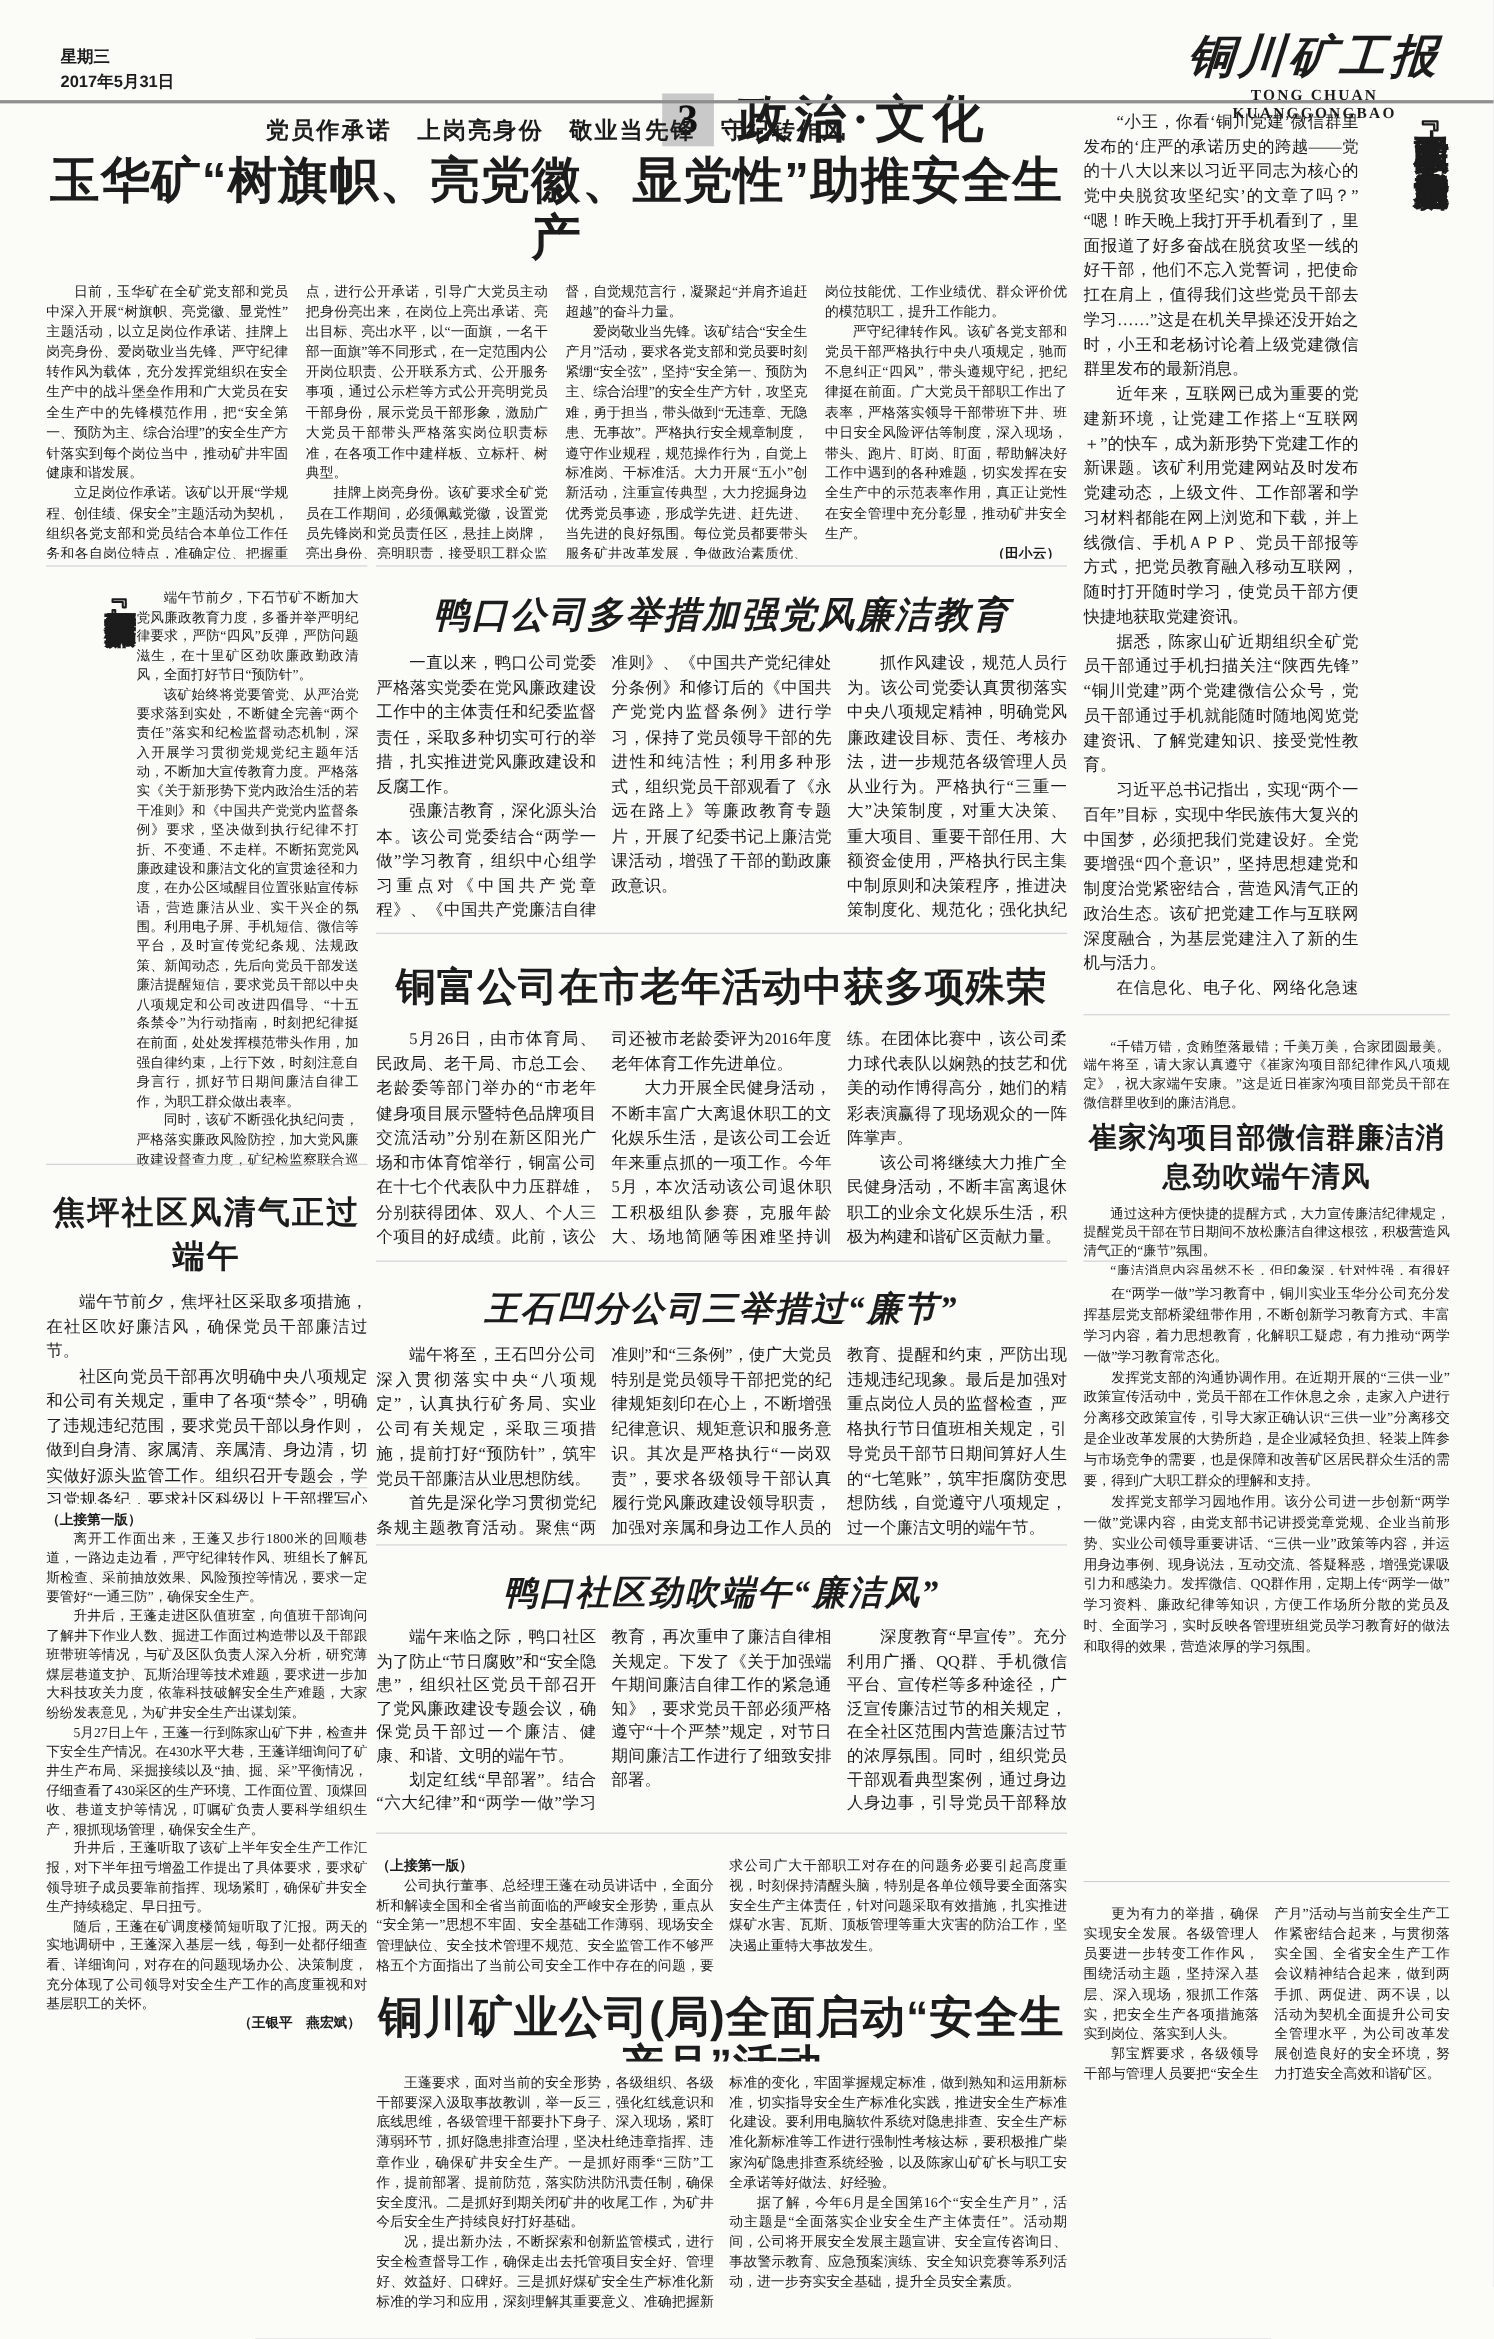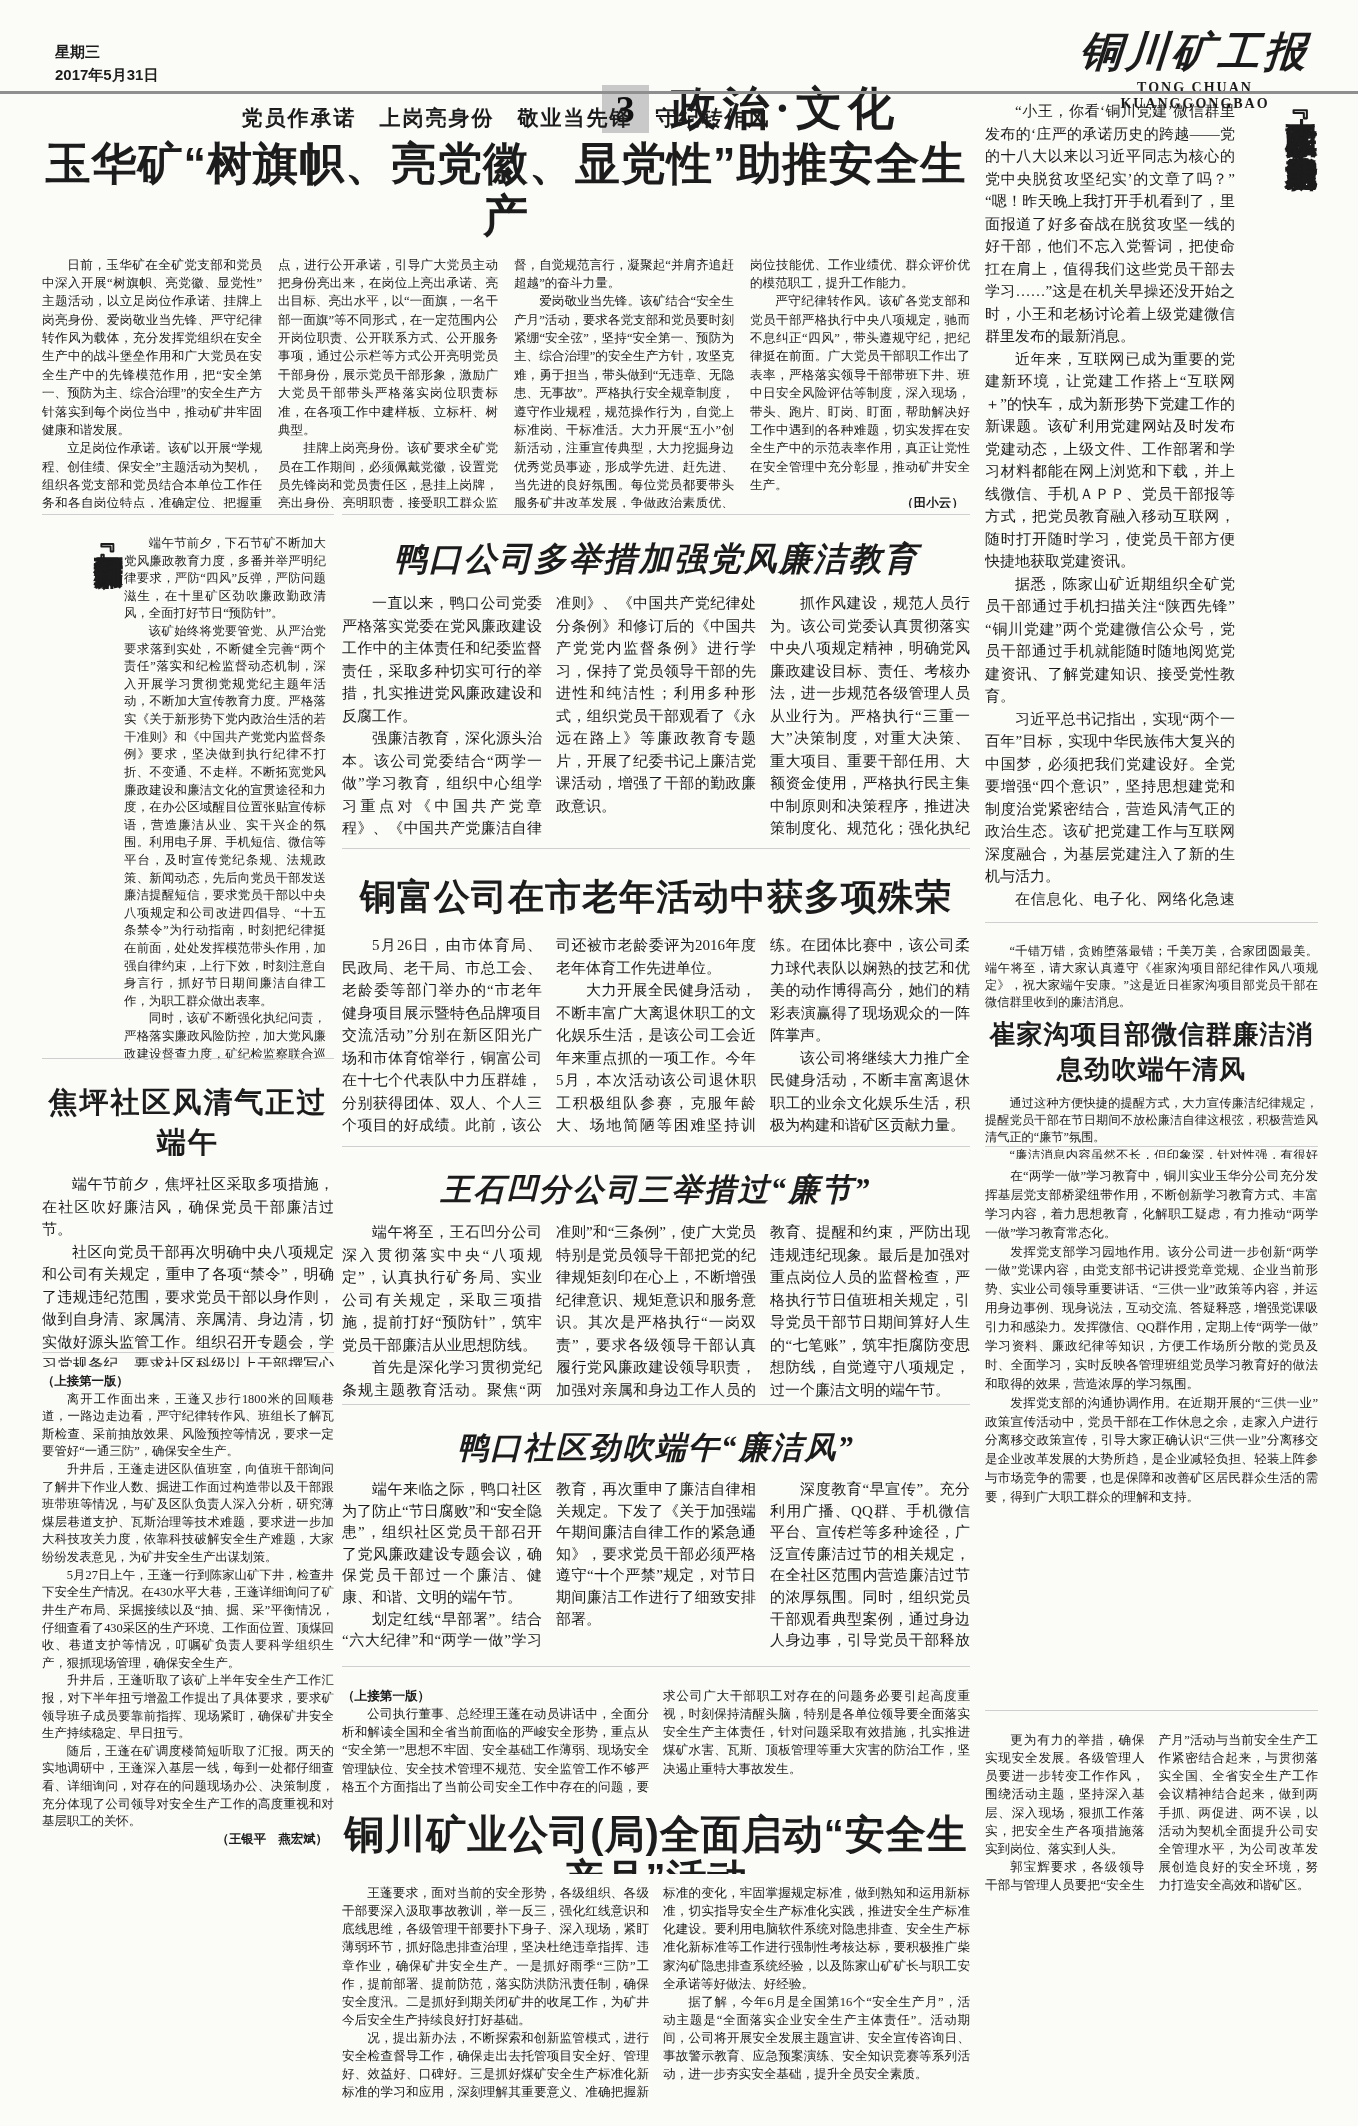--- a/index.html
+++ b/index.html
@@ -149,22 +149,22 @@
       <p>首先是深化学习贯彻党纪条规主题教育活动。聚焦“两准则”和“三条例”，使广大党员特别是党员领导干部把党的纪律规矩刻印在心上，不断增强纪律意识、规矩意识和服务意识。其次是严格执行“一岗双责”，要求各级领导干部认真履行党风廉政建设领导职责，加强对亲属和身边工作人员的教育、提醒和约束，严防出现违规违纪现象。最后是加强对重点岗位人员的监督检查，严格执行节日值班相关规定，引导党员干部节日期间算好人生的“七笔账”，筑牢拒腐防变思想防线，自觉遵守八项规定，过一个廉洁文明的端午节。</p>
       <p class="byline">（刘晓艳）</p>
     </div>
   </div>
 
   <div class="block sep-t" style="left:985px;top:1146px;width:333px;height:554px;">
     <div class="body-text" style="font-size:12.6px;">
       <p>在“两学一做”学习教育中，铜川实业玉华分公司充分发挥基层党支部桥梁纽带作用，不断创新学习教育方式、丰富学习内容，着力思想教育，化解职工疑虑，有力推动“两学一做”学习教育常态化。</p>
     </div>
     <div class="body-text" style="font-size:12.6px;height:420px;overflow:hidden;">
+      <p>发挥党支部的沟通协调作用。在近期开展的“三供一业”政策宣传活动中，党员干部在工作休息之余，走家入户进行分离移交政策宣传，引导大家正确认识“三供一业”分离移交是企业改革发展的大势所趋，是企业减轻负担、轻装上阵参与市场竞争的需要，也是保障和改善矿区居民群众生活的需要，得到广大职工群众的理解和支持。</p>
       <p>发挥党支部学习园地作用。该分公司进一步创新“两学一做”党课内容，由党支部书记讲授党章党规、企业当前形势、实业公司领导重要讲话、“三供一业”政策等内容，并运用身边事例、现身说法，互动交流、答疑释惑，增强党课吸引力和感染力。发挥微信、QQ群作用，定期上传“两学一做”学习资料、廉政纪律等知识，方便工作场所分散的党员及时、全面学习，实时反映各管理班组党员学习教育好的做法和取得的效果，营造浓厚的学习氛围。</p>
-      <p>发挥党支部的沟通协调作用。在近期开展的“三供一业”政策宣传活动中，党员干部在工作休息之余，走家入户进行分离移交政策宣传，引导大家正确认识“三供一业”分离移交是企业改革发展的大势所趋，是企业减轻负担、轻装上阵参与市场竞争的需要，也是保障和改善矿区居民群众生活的需要，得到广大职工群众的理解和支持。</p>
     </div>
   </div>
 
   <div class="block sep-t" style="left:342px;top:1404px;width:628px;height:256px;">
     <div class="h-script" style="font-size:31px;">鸭口社区劲吹端午“廉洁风”</div>
     <div class="body-text cols-3" style="height:190px;font-size:15px;line-height:1.44;">
       <p>端午来临之际，鸭口社区为了防止“节日腐败”和“安全隐患”，组织社区党员干部召开了党风廉政建设专题会议，确保党员干部过一个廉洁、健康、和谐、文明的端午节。</p>
       <p>划定红线“早部署”。结合“六大纪律”和“两学一做”学习教育，再次重申了廉洁自律相关规定。下发了《关于加强端午期间廉洁自律工作的紧急通知》，要求党员干部必须严格遵守“十个严禁”规定，对节日期间廉洁工作进行了细致安排部署。</p>
       <p>深度教育“早宣传”。充分利用广播、QQ群、手机微信平台、宣传栏等多种途径，广泛宣传廉洁过节的相关规定，在全社区范围内营造廉洁过节的浓厚氛围。同时，组织党员干部观看典型案例，通过身边人身边事，引导党员干部释放廉洁正能量，严守节日廉洁纪律。</p>
       <p>执纪问责“早监督”。社区纪检监察小组对重点部位进行专项督查，要求各部门负责人积极履行“一岗双责”，层层传导压力，形成一级抓一级的“廉洁安全网”。通过举报电话、意见箱等监督途径，广泛接受职工群众监督，确保端午期间风清气正。</p>

